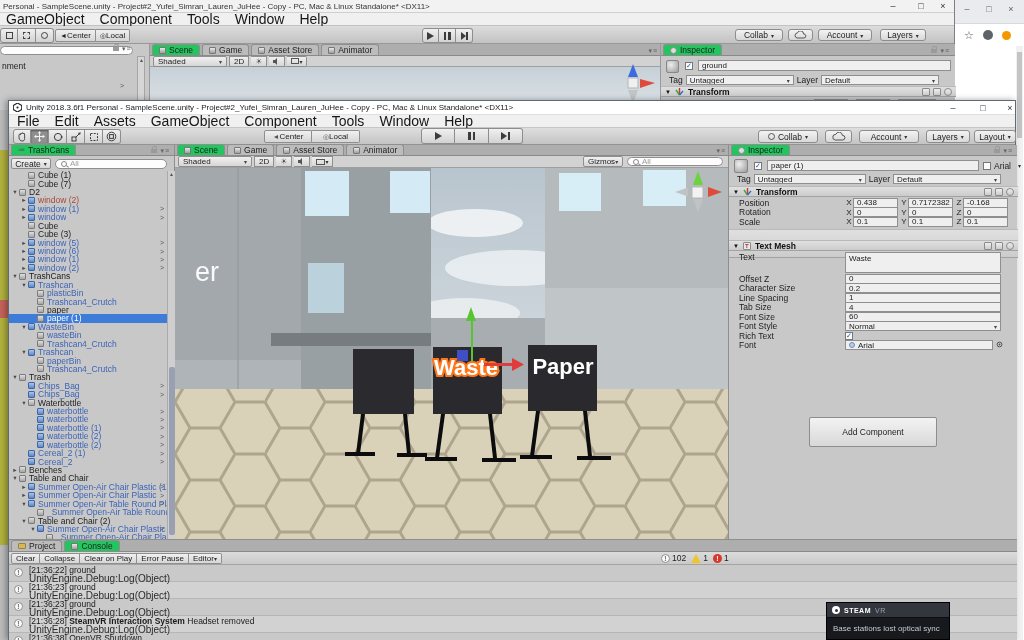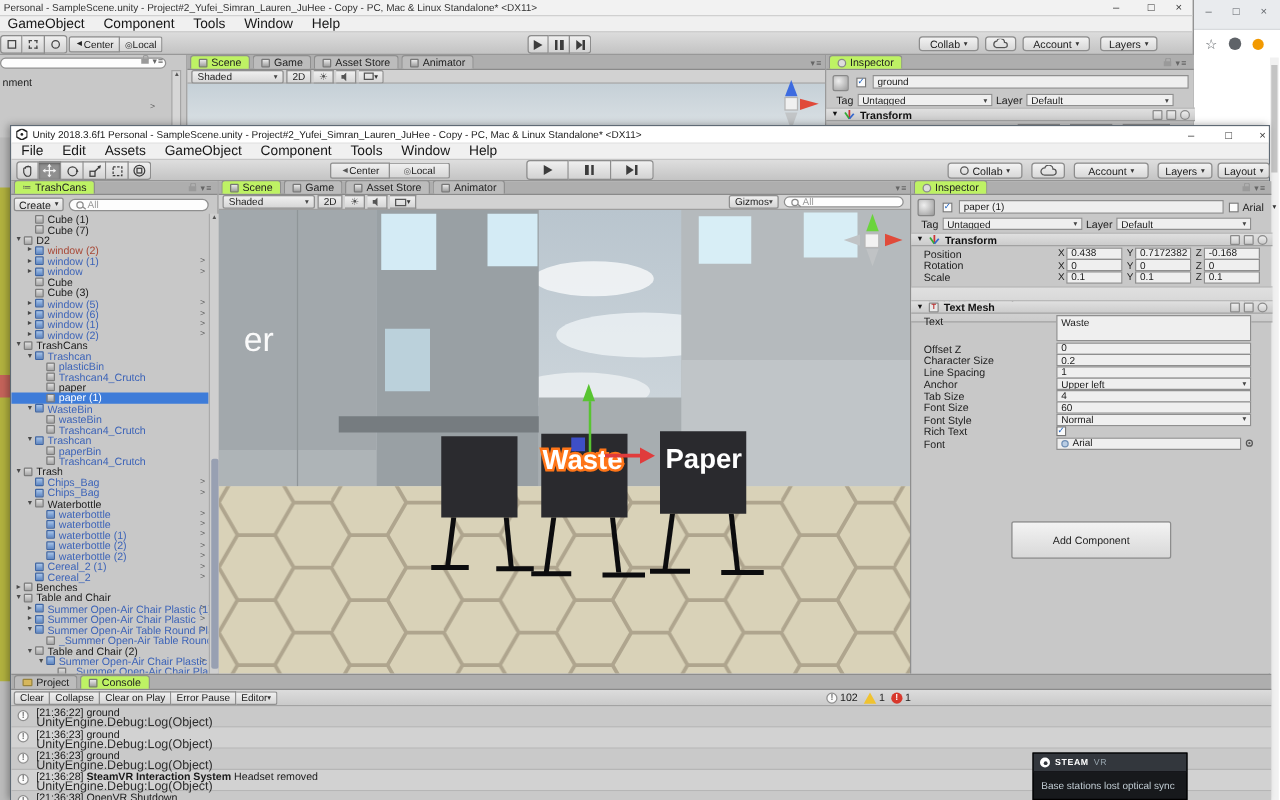--- a/index.html
+++ b/index.html
@@ -6,32 +6,32 @@
 html,body{width:1024px;height:640px;overflow:hidden}
 body{font-family:"Liberation Sans","DejaVu Sans",sans-serif;background:#c3c3c3}
 #stage{position:relative;width:1024px;height:640px;overflow:hidden;background:#c3c3c3}
 .abs{position:absolute}
 .t{font-size:8.5px;color:#1d1d1d;white-space:nowrap}
 .flex{display:flex;align-items:center}
 .ubtn{background:linear-gradient(#f3f3f3,#d8d8d8);border:1px solid #8d8d8d;border-radius:3px;font-size:8.5px;color:#222;display:flex;align-items:center;justify-content:center;gap:3px;white-space:nowrap}
 .caret{font-size:6px;color:#333}
 .tabstrip{background:#aeaeae;border-bottom:1px solid #8a8a8a;display:flex;align-items:flex-end;padding:1px 2px 0;gap:2px}
 .utab{background:#bcbcbc;border:1px solid #8f8f8f;border-bottom:none;border-radius:3px 3px 0 0;height:11px;padding:0 6px;display:flex;align-items:center;gap:3px;font-size:8.5px;color:#222}
-.utab.active{background:#bef264}
+.utab.active{background:#22c55e}
 .tabicon{width:7px;height:7px;background:linear-gradient(#e9e9e9,#9f9f9f);border:1px solid #777;border-radius:1px}
 .field{background:#efefef;border:1px solid #8f8f8f;font-size:8px;color:#1a1a1a;display:flex;align-items:center;padding:0 3px;height:10px;overflow:hidden;white-space:nowrap}
 .dd::after{content:"▾";margin-left:auto;font-size:6px;color:#444}
 .cb{width:8px;height:8px;background:#fbfbfb;border:1px solid #777;font-size:7px;line-height:6px;text-align:center;color:#1b60c0;font-weight:bold}
 .comp-hdr{display:flex;align-items:center;gap:4px;background:linear-gradient(#e0e0e0,#cccccc);border-top:1px solid #b9b9b9;border-bottom:1px solid #a2a2a2;font-weight:bold;font-size:8.5px;color:#111;padding:0 4px}
 .hdr-icons{margin-left:auto;display:flex;gap:3px;align-items:center}
 .mini-ic{width:8px;height:8px;border:1px solid #8b8b8b;background:linear-gradient(#eee,#ccc);border-radius:1px}
 .irow{display:flex;align-items:center;height:9.5px;font-size:8.5px;color:#1d1d1d}
 .irow .lbl{width:116px;padding-left:10px;overflow:hidden;white-space:nowrap}
 .axis{width:8px;text-align:center;font-size:8px;color:#222}
-.mitem{font-size:11px;color:#161616;padding:12px 2px}
+.mitem{font-size:14px;color:#161616;padding:12px 2px}
 .hrow{display:flex;align-items:center;height:8.43px;position:relative;font-size:8.5px}
 .hrow .arr{width:8px;font-size:5.5px;color:#4a4a4a;text-align:center;flex:none}
 .hicon{width:7px;height:7px;flex:none;margin-right:3px;border-radius:1px}
 .hicon.g{background:linear-gradient(#e0e0e0,#a6a6a6);border:1px solid #7c7c7c}
 .hicon.b{background:linear-gradient(#a9c6ea,#5e88c6);border:1px solid #3f66a4}
 .hlab{white-space:nowrap;overflow:hidden}
 .c0{color:#1c1c1c}.c1{color:#3d64b8}.c2{color:#a84836}
 .hrow.sel{background:#3e7cd9}
 .hrow.sel .hlab{color:#fff}
 .hchev{position:absolute;right:3px;color:#555;font-size:7px}
@@ -885,24 +885,20 @@
           </div>
           <div class="irow">
             <span class="lbl">Character Size</span>
             <div class="field" style="width: 156px;">0.2</div>
           </div>
           <div class="irow">
             <span class="lbl">Line Spacing</span>
             <div class="field" style="width: 156px;">1</div>
           </div>
           <div class="irow">
-            <span class="lbl">Anchor</span>
-            <div class="field dd" style="width: 156px;">Upper left</div>
-          </div>
-          <div class="irow">
             <span class="lbl">Tab Size</span>
             <div class="field" style="width: 156px;">4</div>
           </div>
           <div class="irow">
             <span class="lbl">Font Size</span>
             <div class="field" style="width: 156px;">60</div>
           </div>
           <div class="irow">
             <span class="lbl">Font Style</span>
             <div class="field dd" style="width: 156px;">Normal</div>

